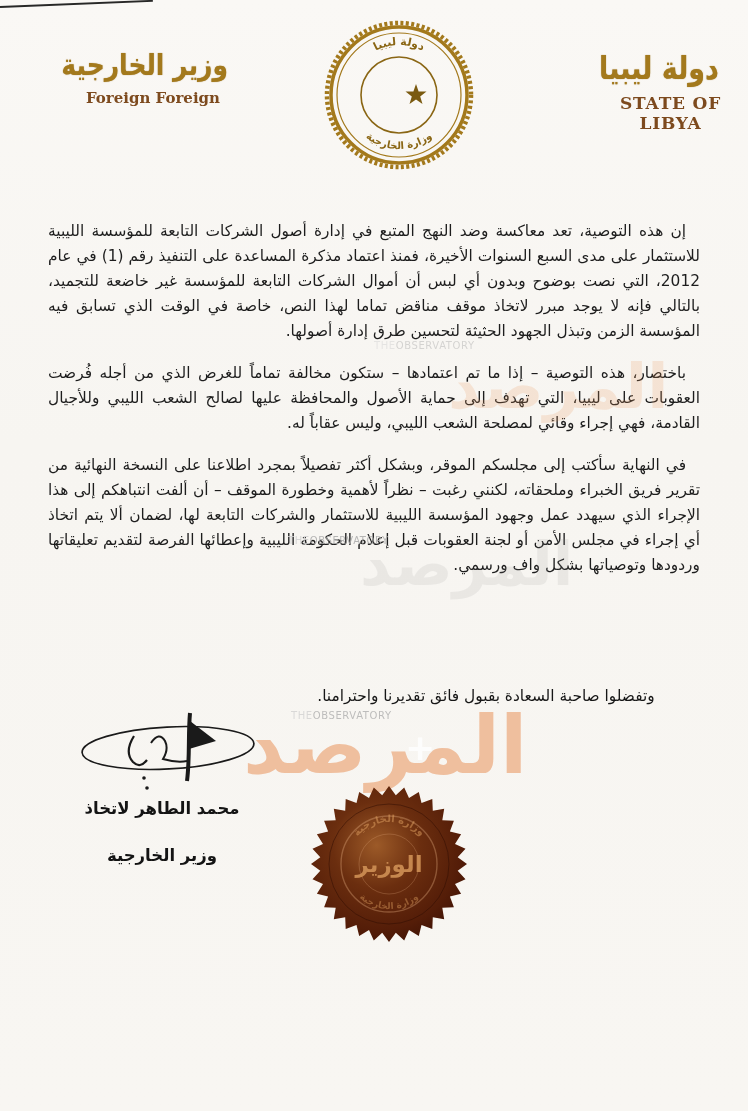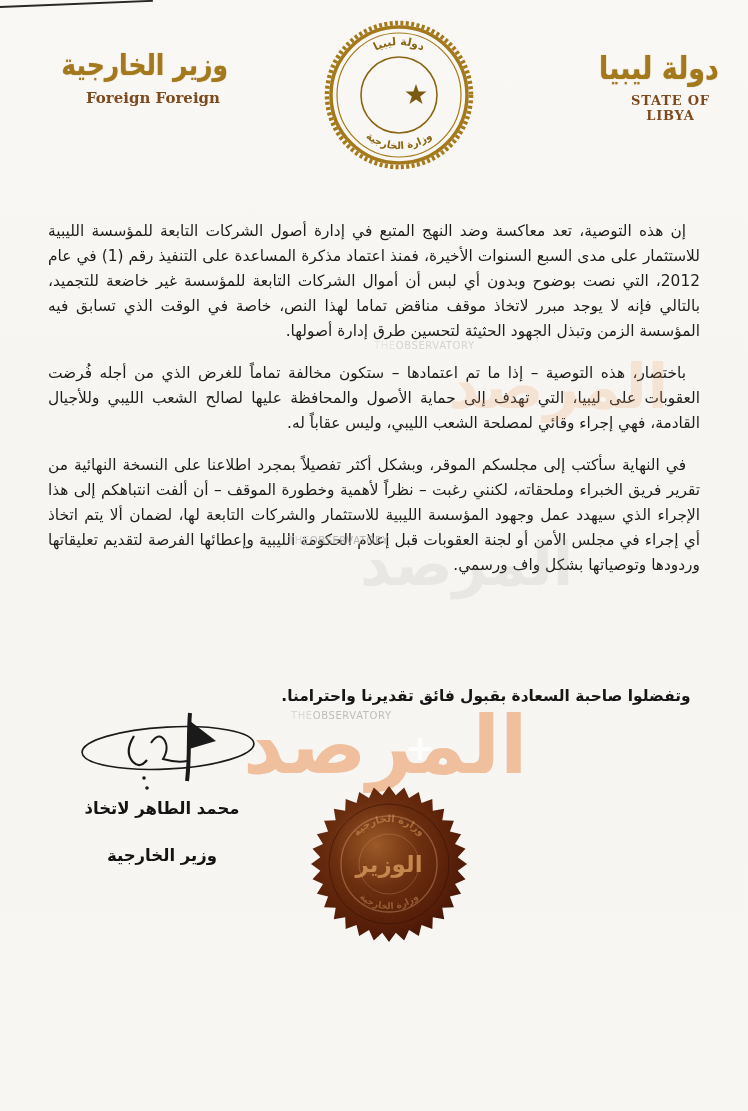--- a/index.html
+++ b/index.html
@@ -13,29 +13,29 @@
     background:#111; transform:rotate(-2.3deg); transform-origin:left center; opacity:.9;}
   
   .hdr-left{position:absolute; left:78px; top:50px; width:150px; text-align:center;}
   .hdr-right{position:absolute; left:585px; top:52px; width:148px; text-align:center;}
   .callig{direction:rtl; color:#a3791c; font-weight:bold; white-space:nowrap;
     text-shadow:0 0 1px rgba(140,100,20,.7); transform:scaleY(1.18); display:block;}
   .callig-left{font-size:25px; letter-spacing:1px;}
   .callig-right{font-size:27px; letter-spacing:2px;}
   .hdr-label{font-family:"DejaVu Serif",serif; font-weight:bold; color:#7d4a1e; margin-top:10px;}
   .hdr-label-left{font-size:15px;}
-  .hdr-label-right{font-size:13px; letter-spacing:.8px;margin-left:23px;}
+  .hdr-label-right{font-size:17px; letter-spacing:.8px;margin-left:23px;}
   .seal{position:absolute; left:324px; top:20px;}
   
   .letter-body{position:absolute; left:48px; top:219px; width:652px;
     direction:rtl; text-align:justify; font-size:15.4px; line-height:25px; color:#1d1d1d;}
   .letter-body p{margin:0 0 17px 0;}
   .letter-body p.ind{text-indent:14px;}
   .closing{position:absolute; left:255px; top:687px; width:462px; direction:rtl;
-    text-align:center; font-weight:bold; font-size:15.4px; color:#161616;}
+    text-align:center; font-weight:normal; font-size:15.4px; color:#161616;}
   
   .sig-svg{position:absolute; left:76px; top:708px;}
   .sig-name{position:absolute; left:66px; top:799px; width:192px; text-align:center;
     direction:rtl; font-weight:bold; font-size:16.5px; color:#141414;}
   .sig-title{position:absolute; left:66px; top:846px; width:192px; text-align:center;
     direction:rtl; font-weight:bold; font-size:16.5px; color:#141414;}
   
   .stamp{position:absolute; left:310px; top:785px;}
   
   .wm-obs{position:absolute; font-weight:normal; font-size:10px; letter-spacing:.6px;

